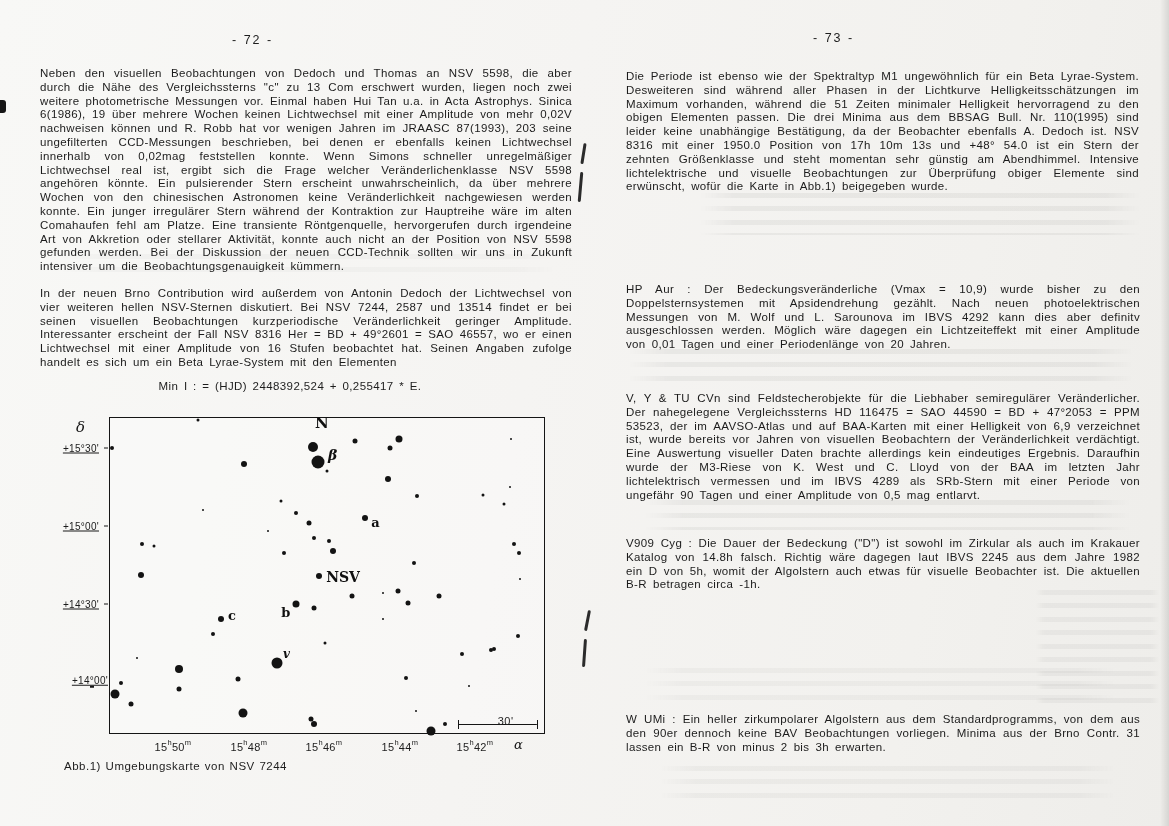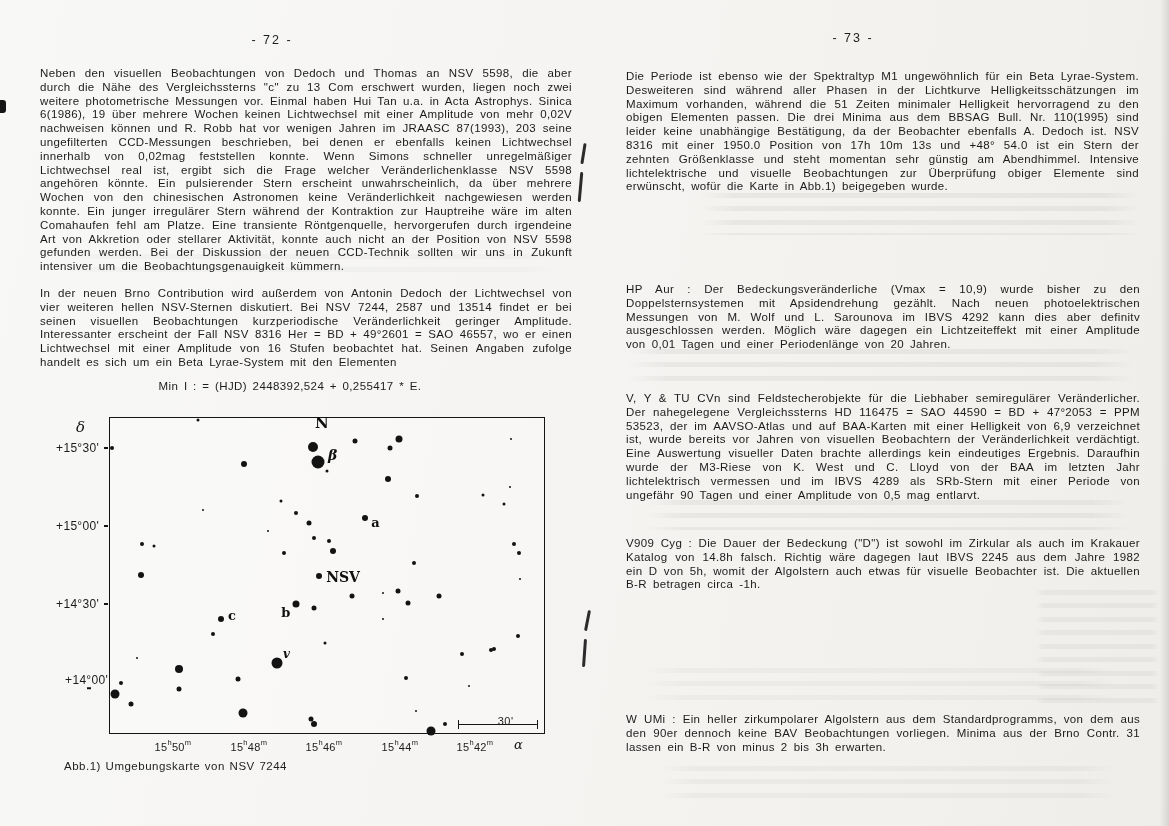--- a/index.html
+++ b/index.html
@@ -2,37 +2,37 @@
 <html><head>
 <meta charset="utf-8">
 <style>
   html,body{margin:0;padding:0;background:#e8e7e4;}
   .page{
     position:relative;width:1169px;height:826px;overflow:hidden;
     background:linear-gradient(100deg,#f8f8f6 0%,#f5f4f2 45%,#f2f1ee 78%,#eeedea 100%);
     font-family:"Liberation Sans",sans-serif;color:#1d1d1d;
   }
   .abs{position:absolute;}
-  .pnum{font-size:12.5px;letter-spacing:2px;text-align:center;width:80px;}
+  .pnum{font-size:12.5px;letter-spacing:2px;width:80px;}
   .body-text{
     font-size:11.5px;line-height:13.8px;text-align:justify;
     letter-spacing:0.35px;word-spacing:2.5px;color:#1b1b1b;
   }
   .formula{font-size:11.5px;letter-spacing:0.4px;word-spacing:2px;text-align:center;}
   .notes-heading{font-size:11.5px;font-weight:bold;letter-spacing:0.6px;text-align:center;}
   .caption{font-size:11.5px;letter-spacing:0.5px;word-spacing:1px;}
   
   .chart{
     position:absolute;left:109px;top:417px;width:434px;height:315px;
     border:1.6px solid #151515;background:rgba(255,255,255,0.30);
   }
   .star{position:absolute;background:#131313;border-radius:50%;transform:translate(-50%,-50%);}
   .star-label{position:absolute;font-family:"DejaVu Serif","Liberation Serif",serif;font-weight:bold;color:#101010;transform:translateY(-50%);white-space:nowrap;}
   .ytick{position:absolute;right:calc(100% + 2px);display:flex;align-items:center;transform:translateY(-50%);}
-  .ytick .lab{font-size:12px;letter-spacing:0.3px;color:#1b1b1b;}
+  .ytick .lab{font-size:10px;letter-spacing:0.3px;color:#1b1b1b;text-decoration:underline;}
   .ytick .dash{width:4px;height:1.5px;background:#151515;margin-left:5px;}
   .xtick{position:absolute;top:calc(100% + 6px);transform:translateX(-50%);font-size:11px;letter-spacing:0.3px;white-space:nowrap;}
   .xtick sup{font-size:7.5px;position:relative;top:-1px;}
   .axis-glyph{font-family:"DejaVu Serif","Liberation Serif",serif;font-style:italic;color:#141414;}
   .scalebar{position:absolute;height:9px;border-left:1.4px solid #151515;border-right:1.4px solid #151515;
     background:linear-gradient(#151515,#151515) center/100% 1.4px no-repeat;}
   .scalebar-label{position:absolute;font-size:11px;transform:translateX(-50%);letter-spacing:0.5px;margin-top:13px;}
   
   .bleed{position:absolute;filter:blur(0.7px);opacity:0.55;pointer-events:none;
     background:repeating-linear-gradient(180deg,rgba(110,110,108,0.16) 0 5px,rgba(0,0,0,0) 5px 13.5px);

